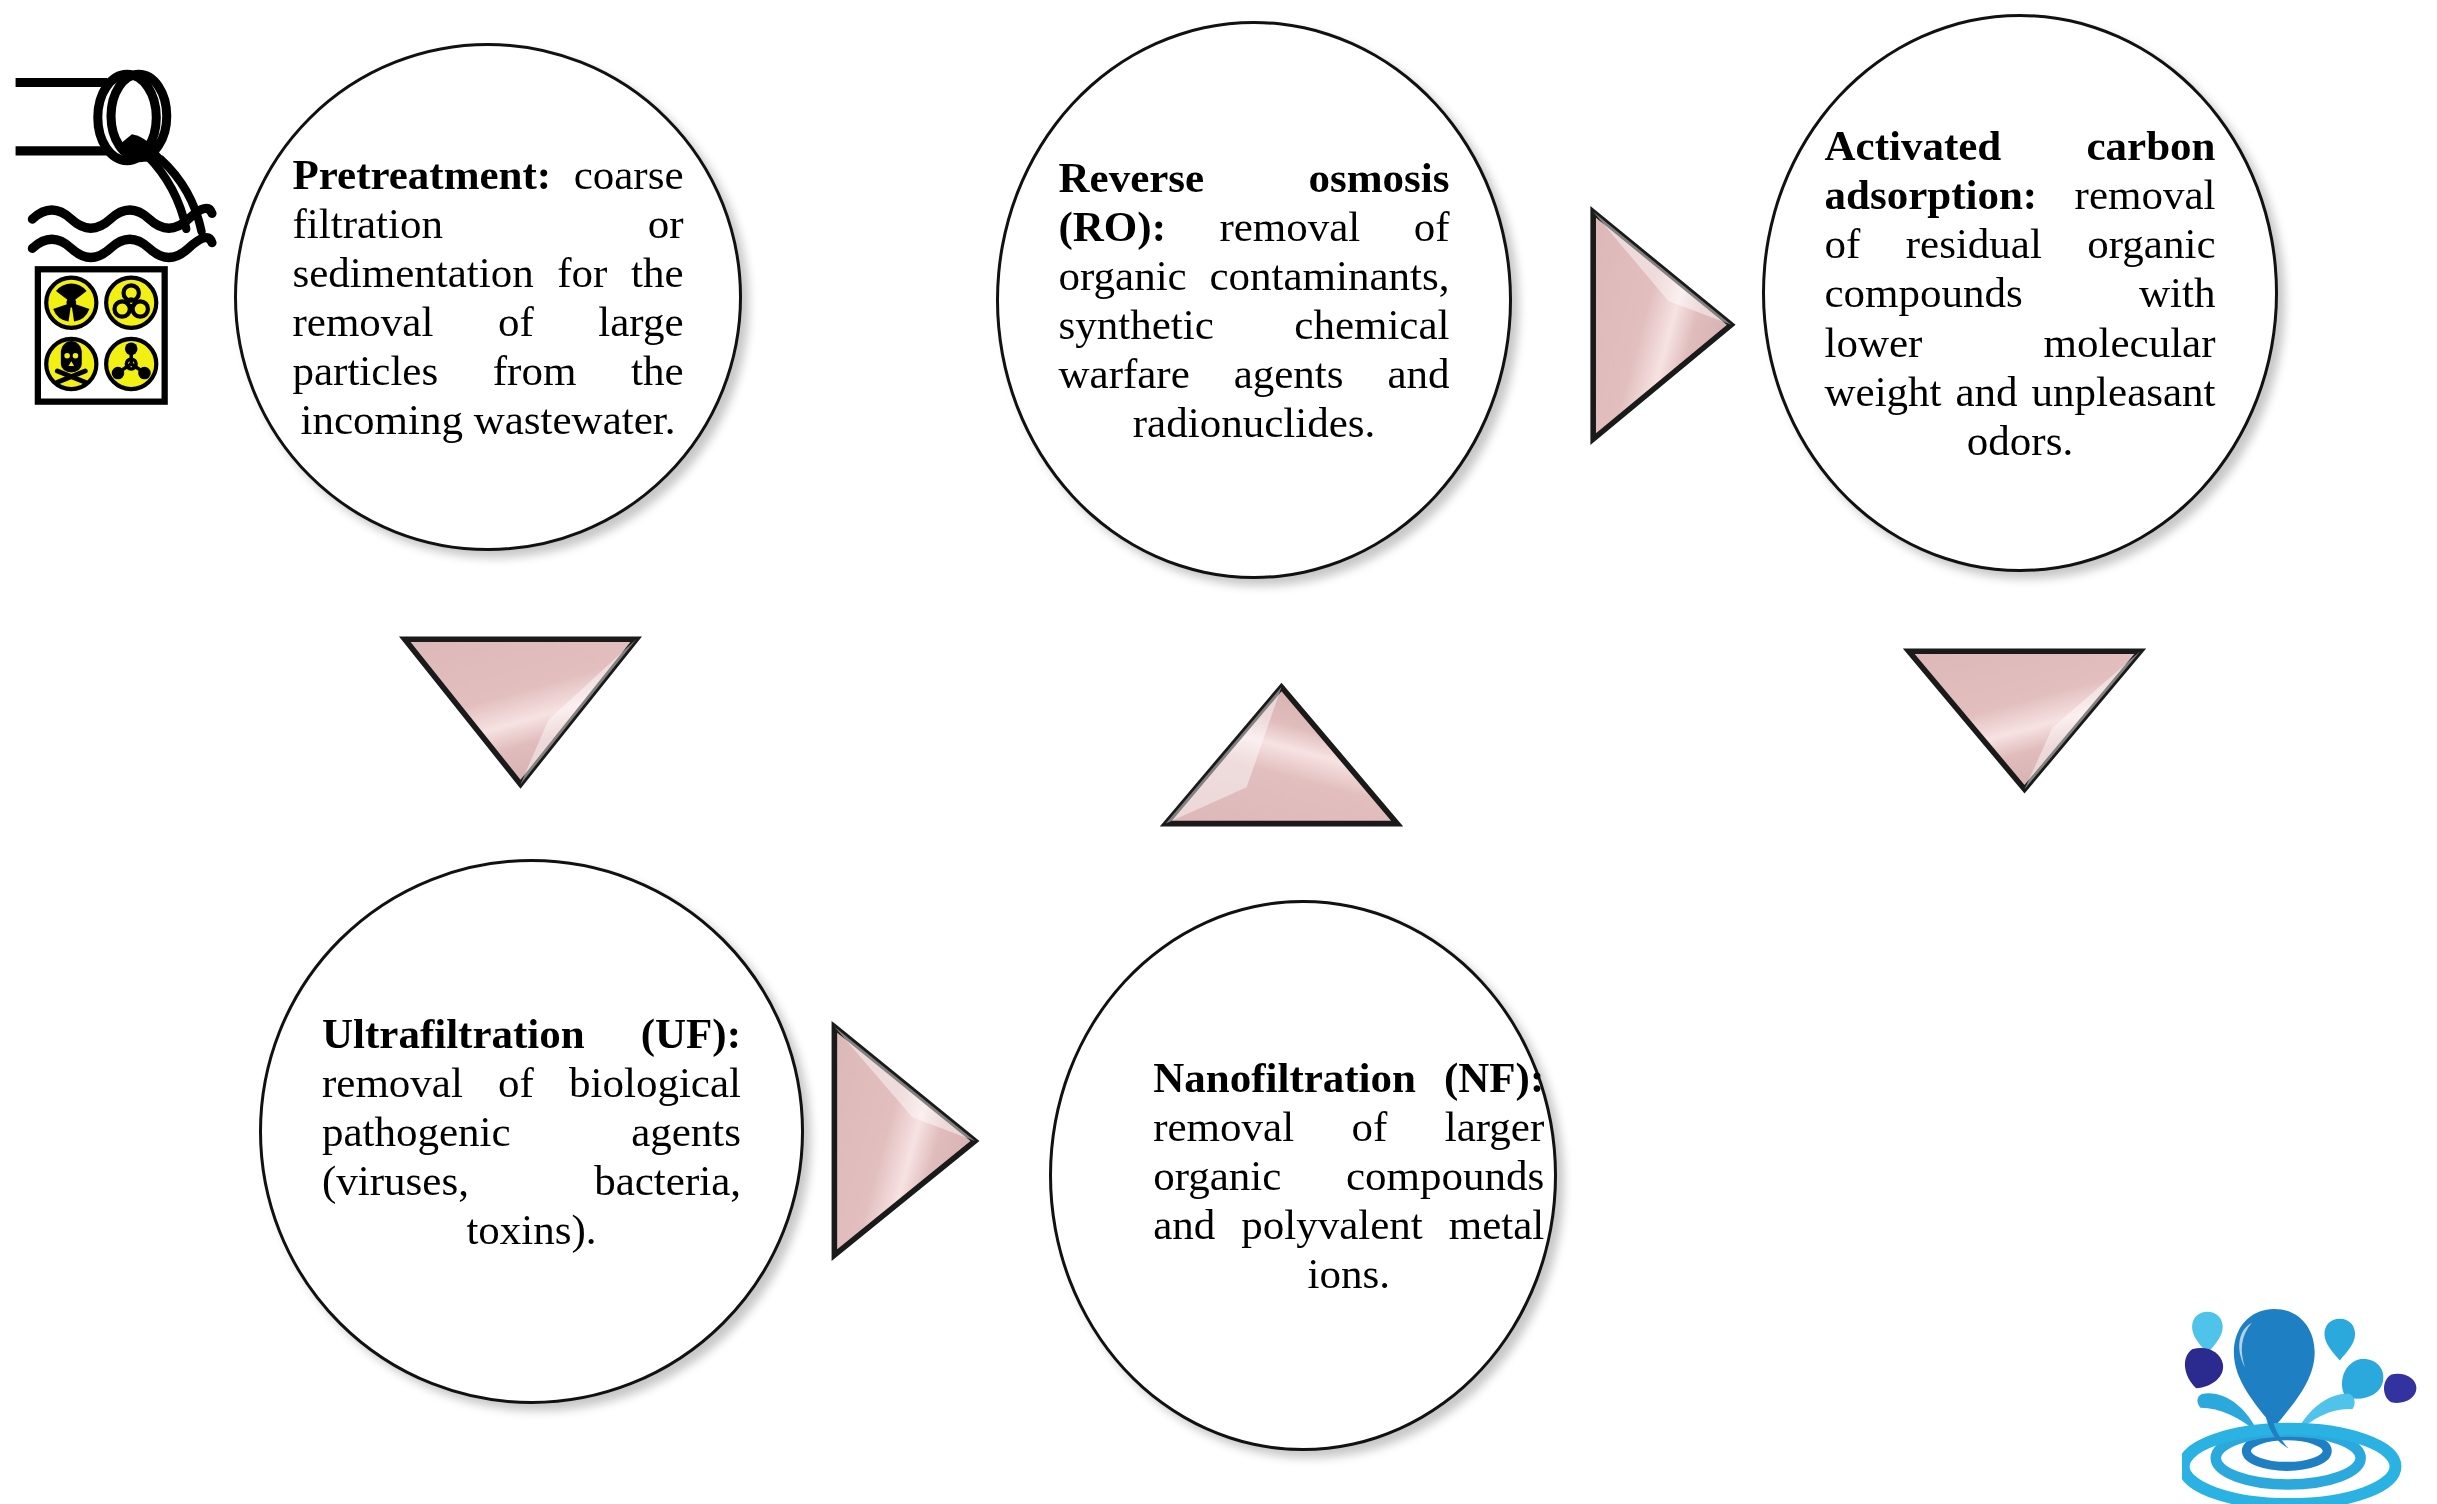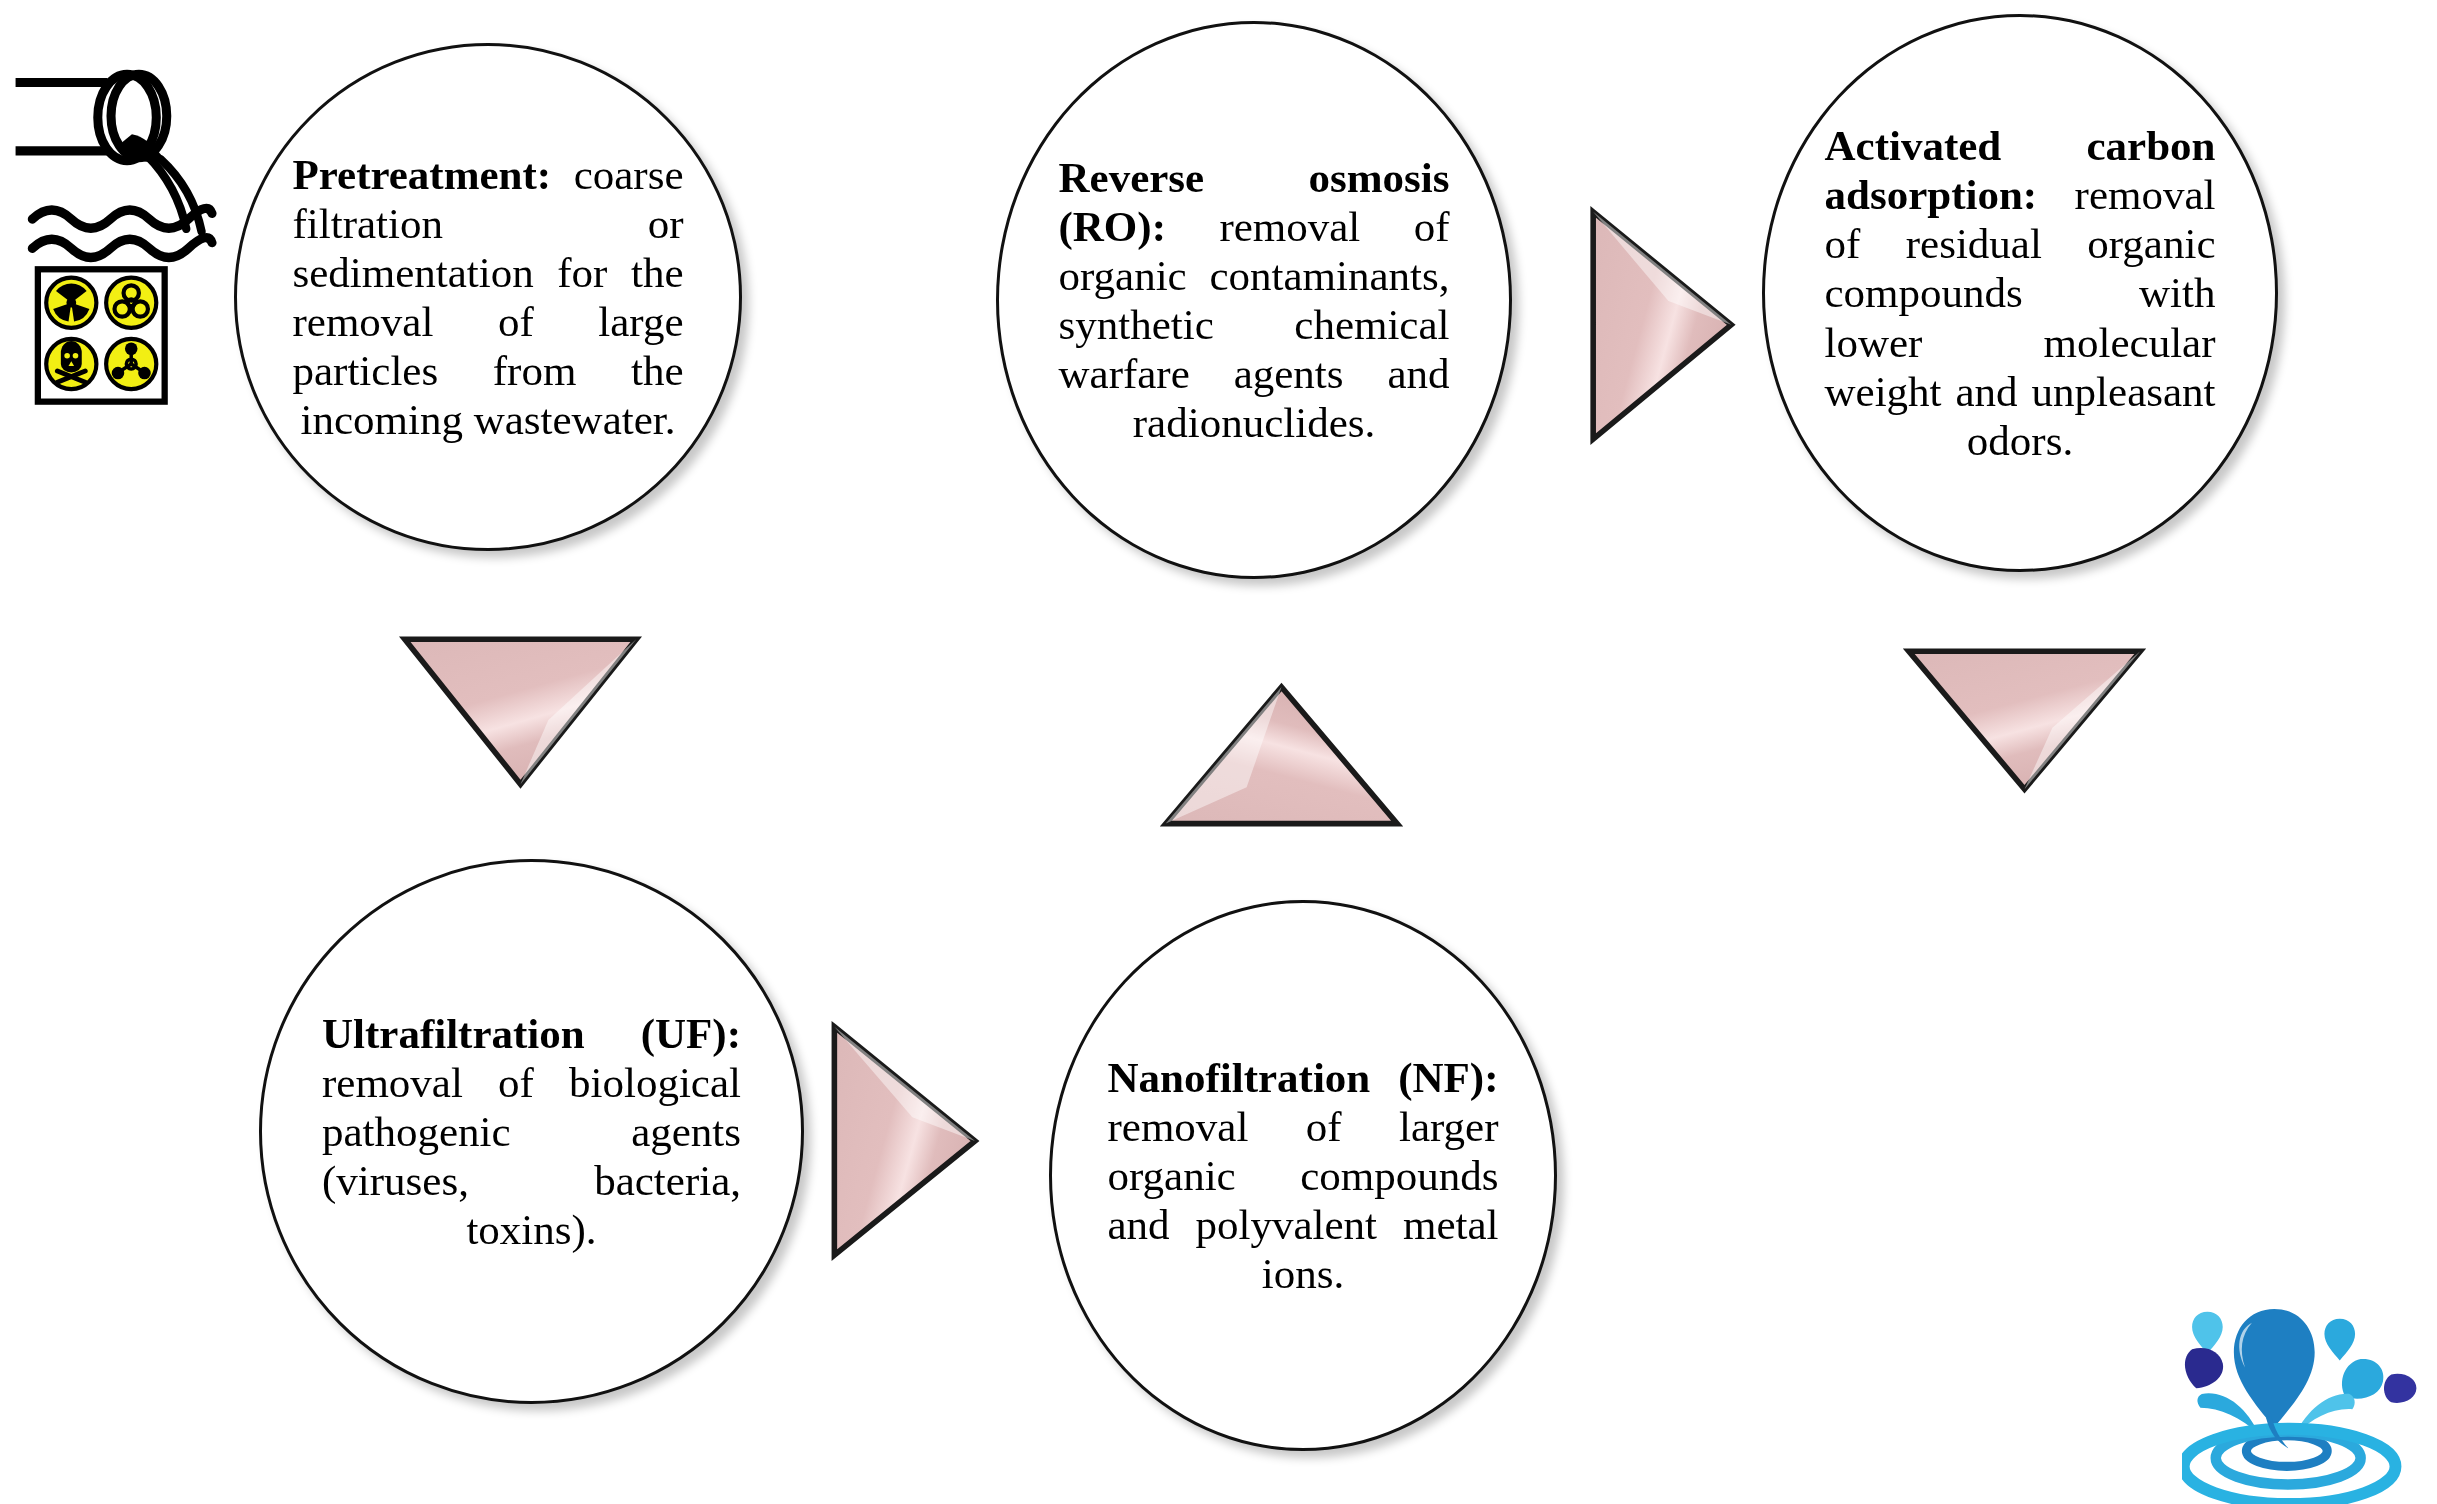--- a/index.html
+++ b/index.html
@@ -39,21 +39,21 @@
     -moz-text-align-last: center;
     hyphens: none;
   }
   .stage-text b { font-weight: bold; }
 
   
   #stage-pretreatment      { left: 234px;  top: 43px;   width: 508px; height: 508px; }
   #stage-ro                { left: 996px; top: 21px;   width: 516px; height: 558px; }
   #stage-carbon            { left: 1762px; top: 14px;   width: 516px; height: 558px; }
   #stage-uf                { left: 259px;  top: 859px; width: 545px; height: 545px; }
-  #stage-nf                { left: 1049px; top: 900px; width: 508px; height: 551px; }
+  #stage-nf                { left: 1049px; top: 900px; width: 508px; height: 551px; justify-content: flex-end; }
   #stage-chlorination      { left: 1784px; top: 875px; width: 509px; height: 559px; }
 
   #stage-pretreatment .stage-text { width: 391px; }
   #stage-ro .stage-text           { width: 391px; }
   #stage-carbon .stage-text       { width: 391px; }
   #stage-uf .stage-text           { width: 419px; }
   #stage-nf .stage-text           { width: 391px; }
   #stage-chlorination .stage-text { width: 398px; }
 
   

